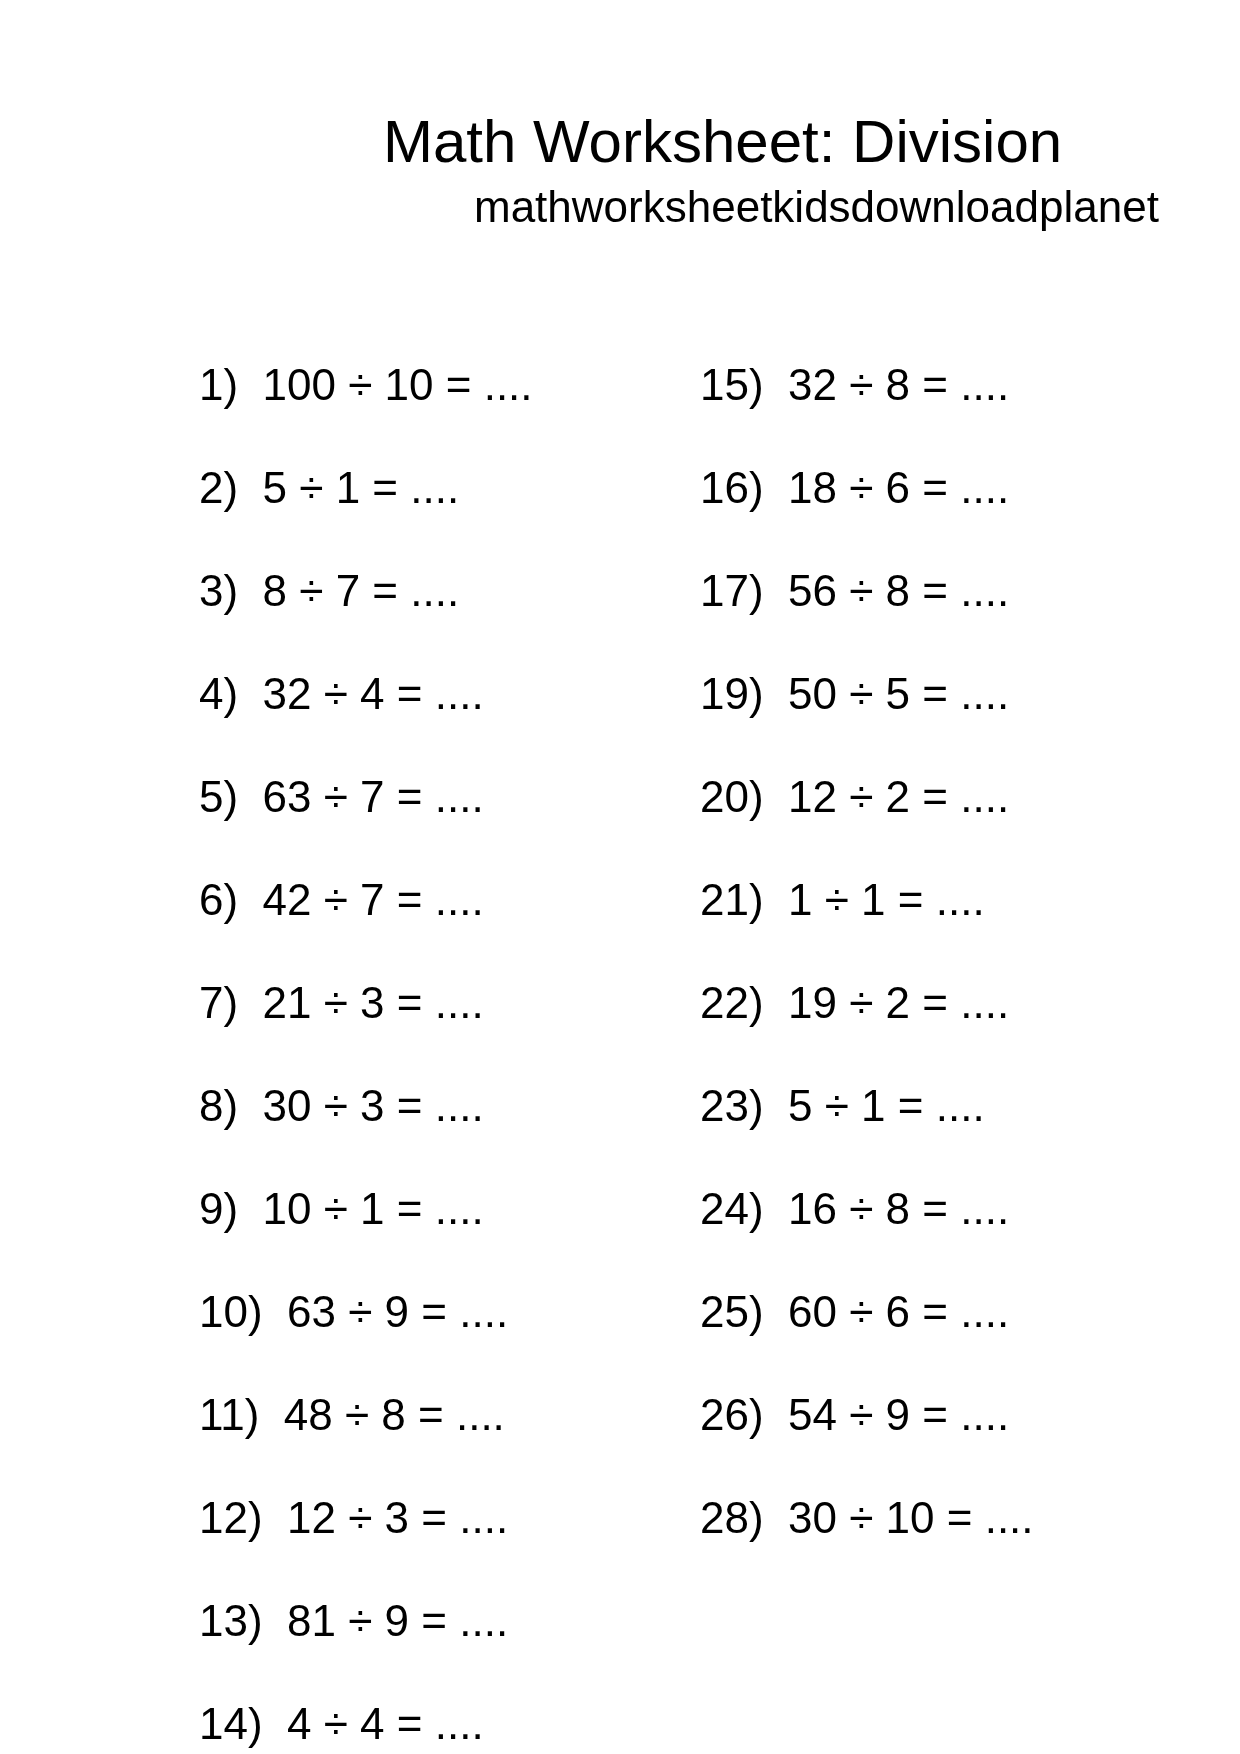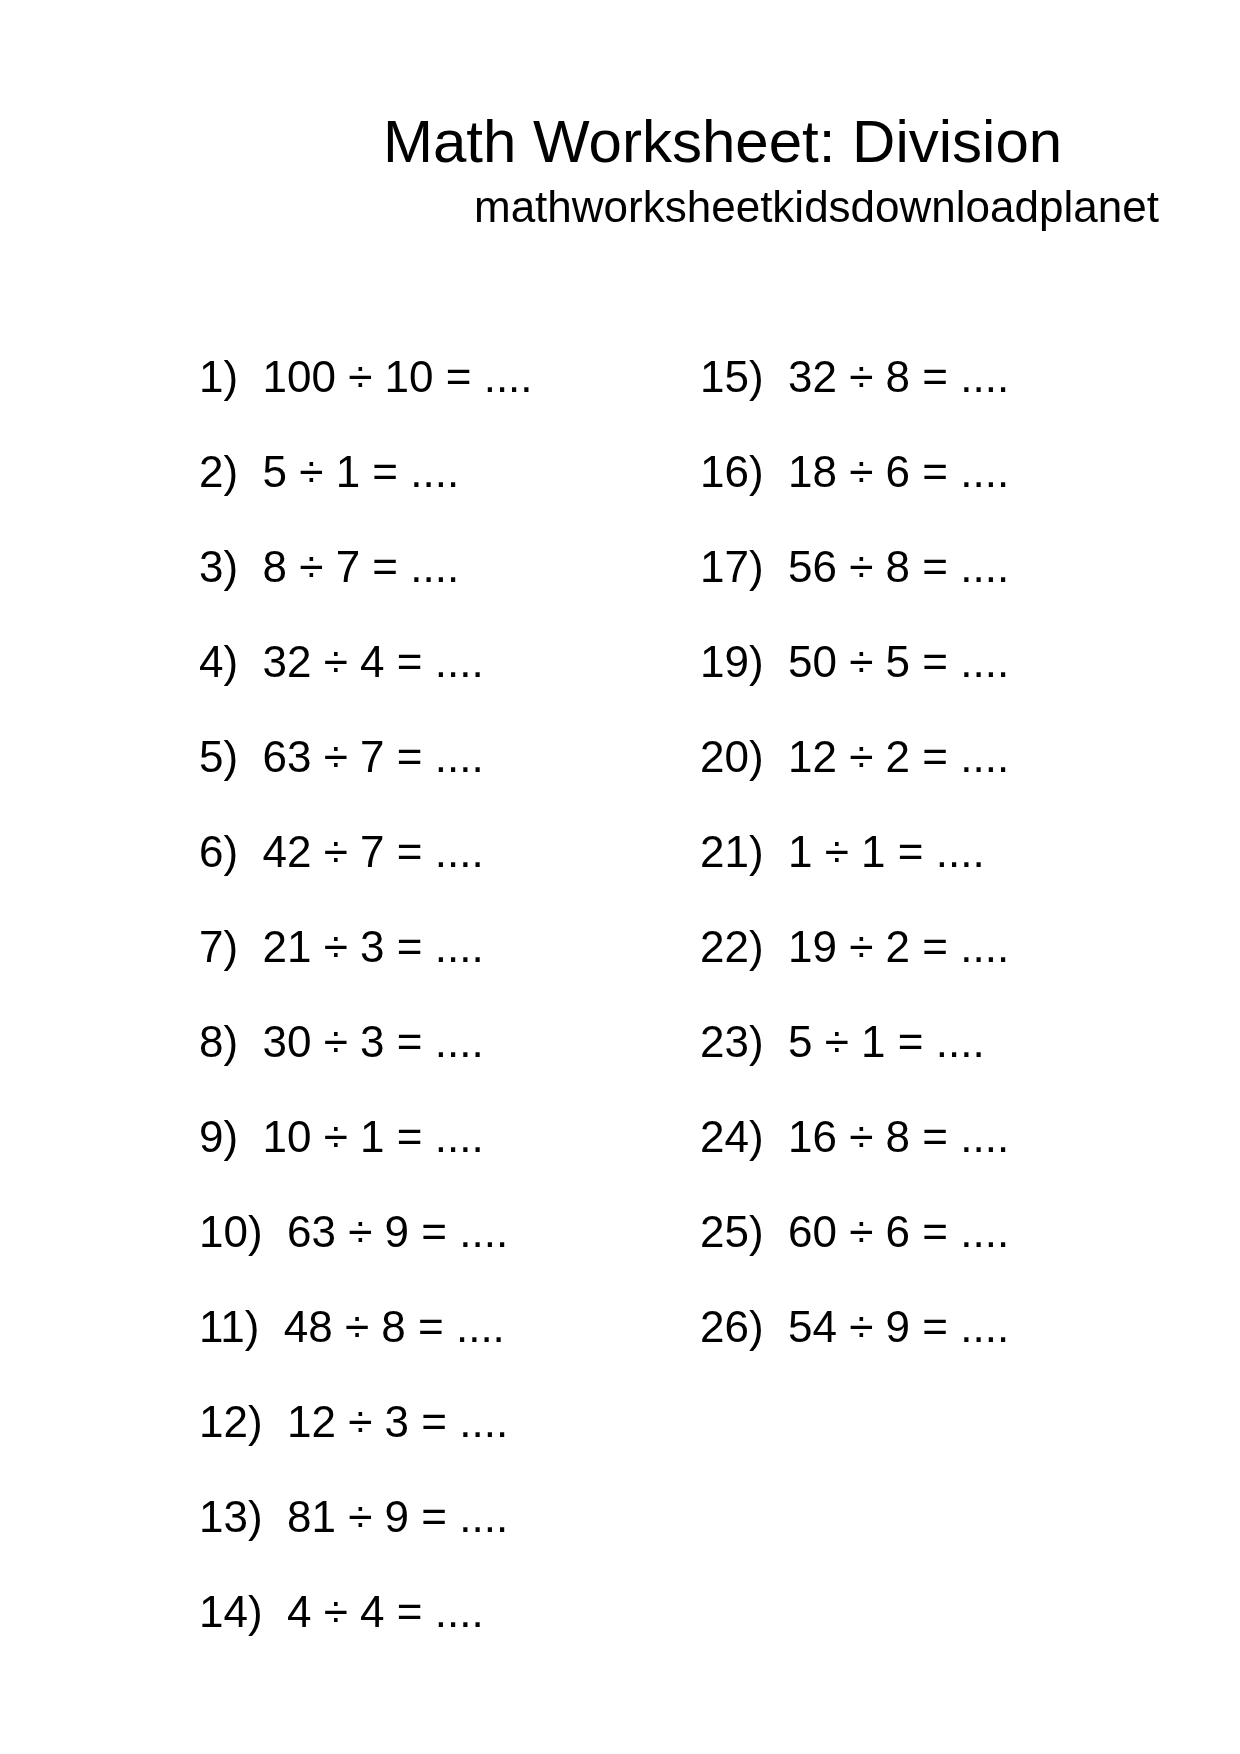--- a/index.html
+++ b/index.html
@@ -41,20 +41,21 @@
     width: 480px;
   }
   .column.left { left: 199px; }
   .column.right { left: 700px; }
   .problem {
     height: 95px;
     font-size: 44px;
     line-height: 44px;
     white-space: pre;
     color: #000000;
+    margin-top: 8px;
   }
   .problem .num { }
   .problem .expr { }
 </style>
 </head>
 <body>
 
 <h1 class="title">Math Worksheet: Division</h1>
 <div class="subtitle">mathworksheetkidsdownloadplanet</div>
 
@@ -80,13 +81,14 @@
   <div class="problem"><span class="num">16)</span><span>  </span><span class="expr">18 ÷ 6 = ....</span></div>
   <div class="problem"><span class="num">17)</span><span>  </span><span class="expr">56 ÷ 8 = ....</span></div>
   <div class="problem"><span class="num">19)</span><span>  </span><span class="expr">50 ÷ 5 = ....</span></div>
   <div class="problem"><span class="num">20)</span><span>  </span><span class="expr">12 ÷ 2 = ....</span></div>
   <div class="problem"><span class="num">21)</span><span>  </span><span class="expr">1 ÷ 1 = ....</span></div>
   <div class="problem"><span class="num">22)</span><span>  </span><span class="expr">19 ÷ 2 = ....</span></div>
   <div class="problem"><span class="num">23)</span><span>  </span><span class="expr">5 ÷ 1 = ....</span></div>
   <div class="problem"><span class="num">24)</span><span>  </span><span class="expr">16 ÷ 8 = ....</span></div>
   <div class="problem"><span class="num">25)</span><span>  </span><span class="expr">60 ÷ 6 = ....</span></div>
   <div class="problem"><span class="num">26)</span><span>  </span><span class="expr">54 ÷ 9 = ....</span></div>
+  <div class="problem"><span class="num">28)</span><span>  </span><span class="expr">30 ÷ 10 = ....</span></div>
 </div>
 
 </body></html>

